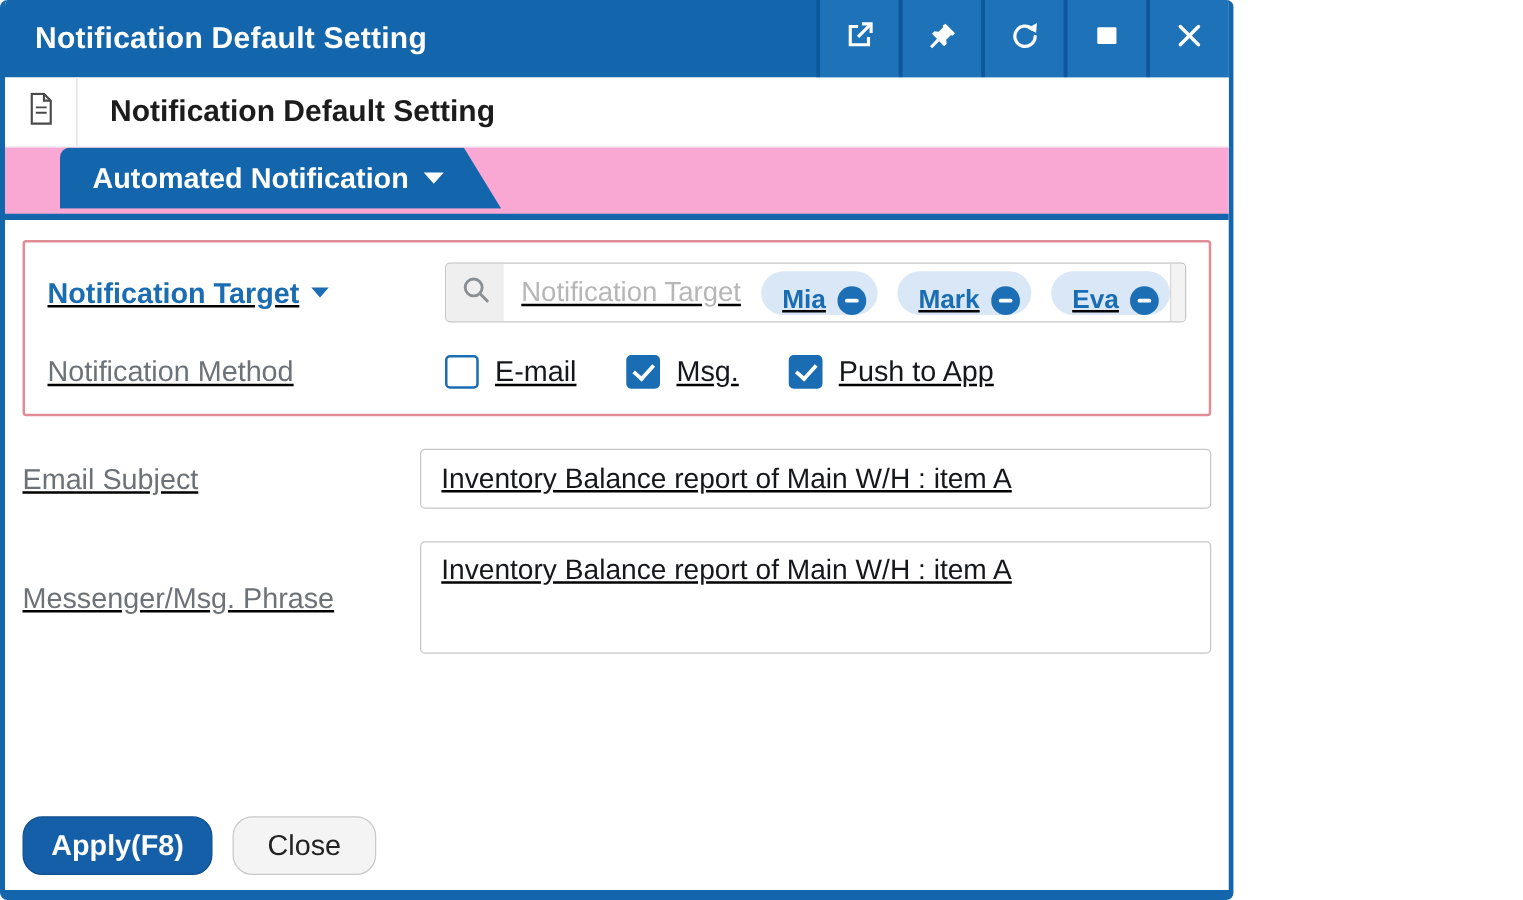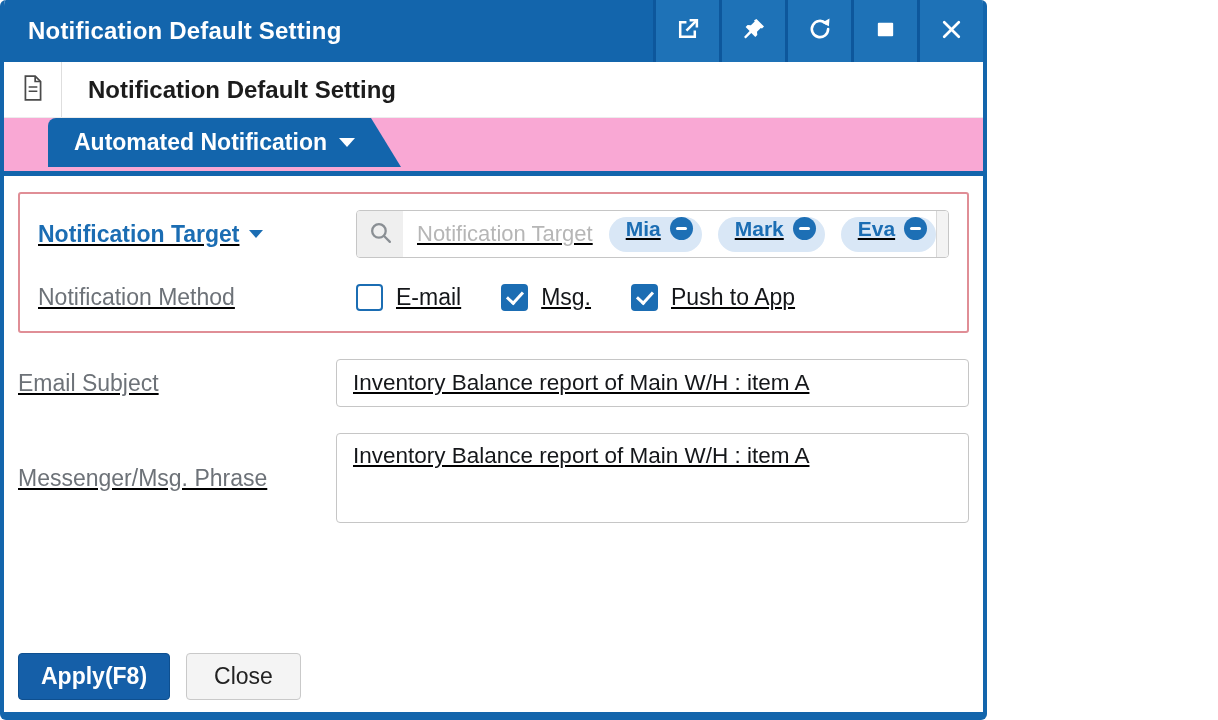--- a/index.html
+++ b/index.html
@@ -109,21 +109,21 @@
     display:flex; align-items:center; justify-content:center;
     cursor:pointer;
   }
   .ph {
     color:#b6b6b6; font-size:22px;
     margin:0 16px 0 14px; white-space:nowrap;
   }
   .chips { display:flex; align-items:center; gap:16px; }
   .chip {
     background:#d9e7f6; border-radius:18px;
-    height:35px; display:flex; align-items:flex-start;
+    height:35px; display:flex; align-items:flex-end;
     padding:0 9px 0 17px; gap:9px;
   }
   .chip-label { color:#1b6db3; font-size:21px; font-weight:600; }
   .chip-remove {
     width:23px; height:23px; border-radius:50%;
     background:#1d6fb5;
     display:flex; align-items:center; justify-content:center;
     cursor:pointer;
   }
   .chip-remove::after { content:""; width:11px; height:3px; background:#ffffff; border-radius:2px; }
@@ -169,21 +169,21 @@
     resize:none; outline:none;
   }
   .row-top { align-items:center; }
   
   .footer {
     margin-top:auto;
     padding:0 14px 12px 14px;
     display:flex; align-items:center; gap:16px;
   }
   .btn {
-    height:47px; border-radius:4px;
+    height:47px; border-radius:16px;
     font-family:inherit; font-size:23px;
     display:flex; align-items:center; justify-content:center;
     cursor:pointer;
     margin-top:48px;
   }
   .btn-apply {
     background:#155fa8; color:#ffffff;
     border:1px solid #0e4f8f;
     padding:0 22px; font-weight:600;
   }

